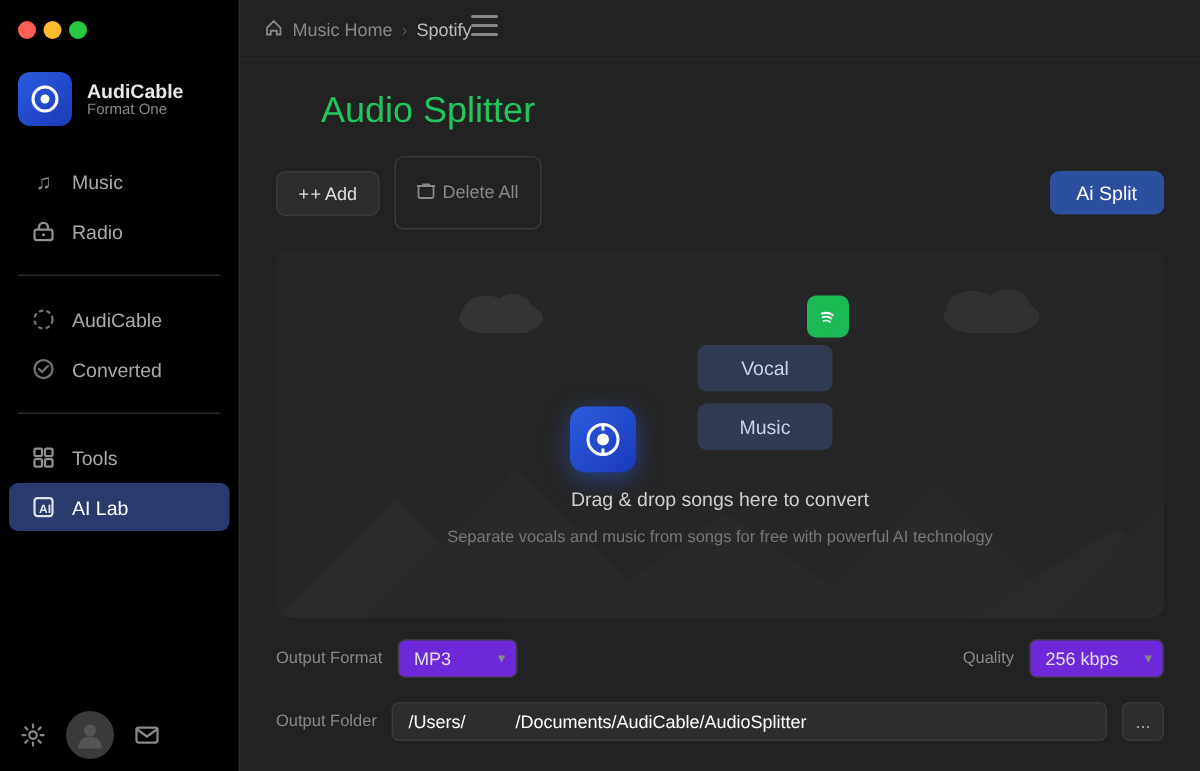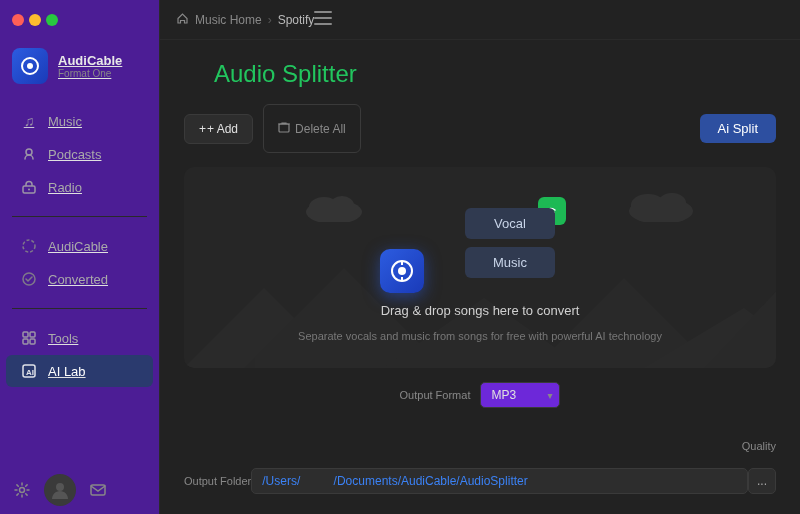--- a/index.html
+++ b/index.html
@@ -9,27 +9,26 @@
       background: #1a1a1a;
       font-family: -apple-system, BlinkMacSystemFont, 'Segoe UI', sans-serif;
       color: #e0e0e0;
       display: flex;
       overflow: hidden;
     }
 
     
     .sidebar {
       width: 160px;
-      background: #4c1d95;
+      background: #000000;
       display: flex;
       flex-direction: column;
       padding: 0;
       flex-shrink: 0;
       border-right: 1px solid #2a2a2a;
-      text-decoration: underline;
     }
 
     .titlebar {
       height: 40px;
       display: flex;
       align-items: center;
       padding: 0 12px;
       gap: 6px;
     }
 
@@ -216,21 +215,21 @@
 
     .btn-delete {
       background: transparent;
       border: 1px solid #3a3a3a;
       color: #888;
       padding: 16px 14px;
       border-radius: 6px;
       font-size: 12px;
       cursor: pointer;
       display: flex;
-      align-items: center;
+      align-items: flex-start;
       gap: 5px;
     }
 
     .btn-ai-split {
       margin-left: auto;
       background: #2d4fa0;
       border: none;
       color: #fff;
       padding: 7px 18px;
       border-radius: 6px;
@@ -300,23 +299,22 @@
     .drop-subtext {
       font-size: 11px;
       color: #777;
       text-align: center;
     }
 
     
     .bottom-settings {
       display: flex;
       align-items: center;
-      gap: 32px;
+      gap: 12px;
       flex-wrap: wrap;
-      flex-direction: column;
     }
 
     .setting-row {
       display: flex;
       align-items: center;
       gap: 10px;
     }
 
     .setting-label {
       font-size: 11px;
@@ -348,20 +346,21 @@
       position: absolute;
       right: 8px;
       color: #888;
       font-size: 10px;
       pointer-events: none;
     }
 
     .folder-row {
       display: flex;
       align-items: center;
+      gap: 10px;
       margin-top: 8px;
       width: 100%;
     }
 
     .folder-input {
       flex: 1;
       background: #2d2d2d;
       border: 1px solid #3a3a3a;
       color: #c0c0c0;
       padding: 5px 10px;
@@ -411,29 +410,20 @@
     <div class="app-name-block">
       <span class="app-name">AudiCable</span>
       <span class="app-sub">Format One</span>
     </div>
   </div>
 
   <div class="sidebar-section">
     <div class="sidebar-item">
       <span class="icon">♫</span>
       <span>Music</span>
-    </div>
-    <div class="sidebar-item">
-      <span class="icon">
-        <svg width="16" height="16" viewBox="0 0 16 16" fill="none">
-          <circle cx="8" cy="6" r="3" stroke="#aaa" stroke-width="1.5"></circle>
-          <path d="M4 13c0-2.2 1.8-4 4-4s4 1.8 4 4" stroke="#aaa" stroke-width="1.5" stroke-linecap="round"></path>
-        </svg>
-      </span>
-      <span>Podcasts</span>
     </div>
     <div class="sidebar-item">
       <span class="icon">
         <svg width="16" height="16" viewBox="0 0 16 16" fill="none">
           <rect x="2" y="7" width="12" height="7" rx="1.5" stroke="#aaa" stroke-width="1.5"></rect>
           <path d="M5 7V5.5a3 3 0 016 0V7" stroke="#aaa" stroke-width="1.5"></path>
           <circle cx="8" cy="10.5" r="1" fill="#aaa"></circle>
         </svg>
       </span>
       <span>Radio</span>
@@ -618,23 +608,31 @@
               <option>MP3</option>
               <option>AAC</option>
               <option>FLAC</option>
               <option>WAV</option>
             </select>
           </div>
         </div>
 
         <div class="setting-row" style="margin-left:auto;">
           <span class="setting-label">Quality</span>
+          <div class="select-wrapper">
+            <select class="setting-select" style="min-width:90px;">
+              <option>128 kbps</option>
+              <option>192 kbps</option>
+              <option selected="">256 kbps</option>
+              <option>320 kbps</option>
+            </select>
+          </div>
         </div>
       </div>
 
       <div class="folder-row">
         <span class="setting-label" style="white-space:nowrap;">Output Folder</span>
-        <input class="folder-input" type="text" readonly="" style="background: rgb(45, 45, 45); border: 1px solid rgb(58, 58, 58); color: #3b82f6; padding: 5px 10px; border-radius: 5px; font-size: 12px; flex: 1 1 0%; outline: none;" value="/Users/          /Documents/AudiCable/AudioSplitter">
+        <input class="folder-input" type="text" readonly="" style="background: rgb(45, 45, 45); border: 1px solid rgb(58, 58, 58); color: #ffffff; padding: 5px 10px; border-radius: 5px; font-size: 12px; flex: 1 1 0%; outline: none;" value="/Users/          /Documents/AudiCable/AudioSplitter">
         <button class="folder-btn">...</button>
       </div>
     </div>
   </div>
 </div>
 
 </body></html>

